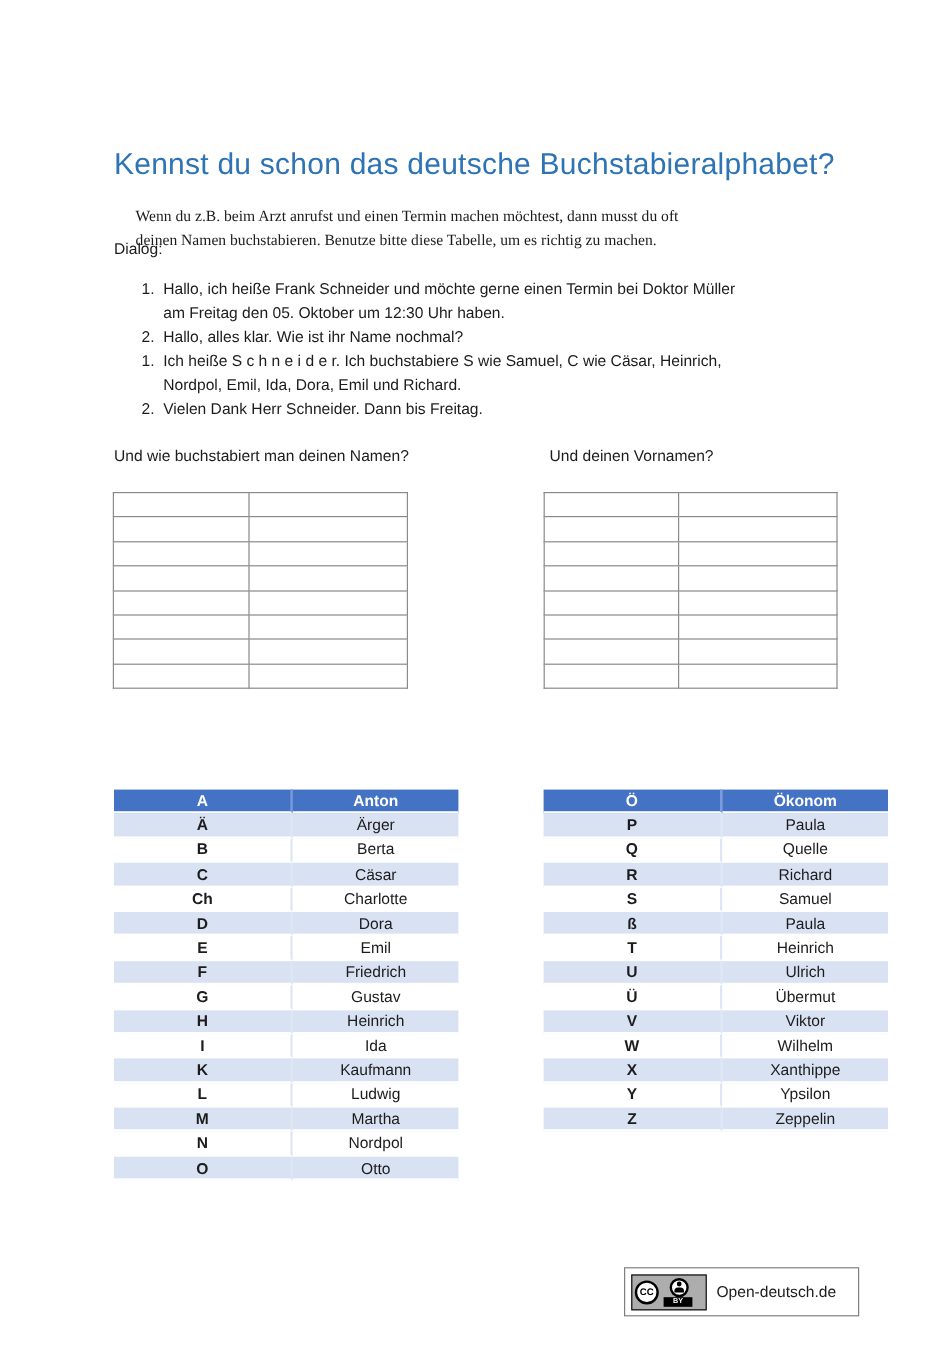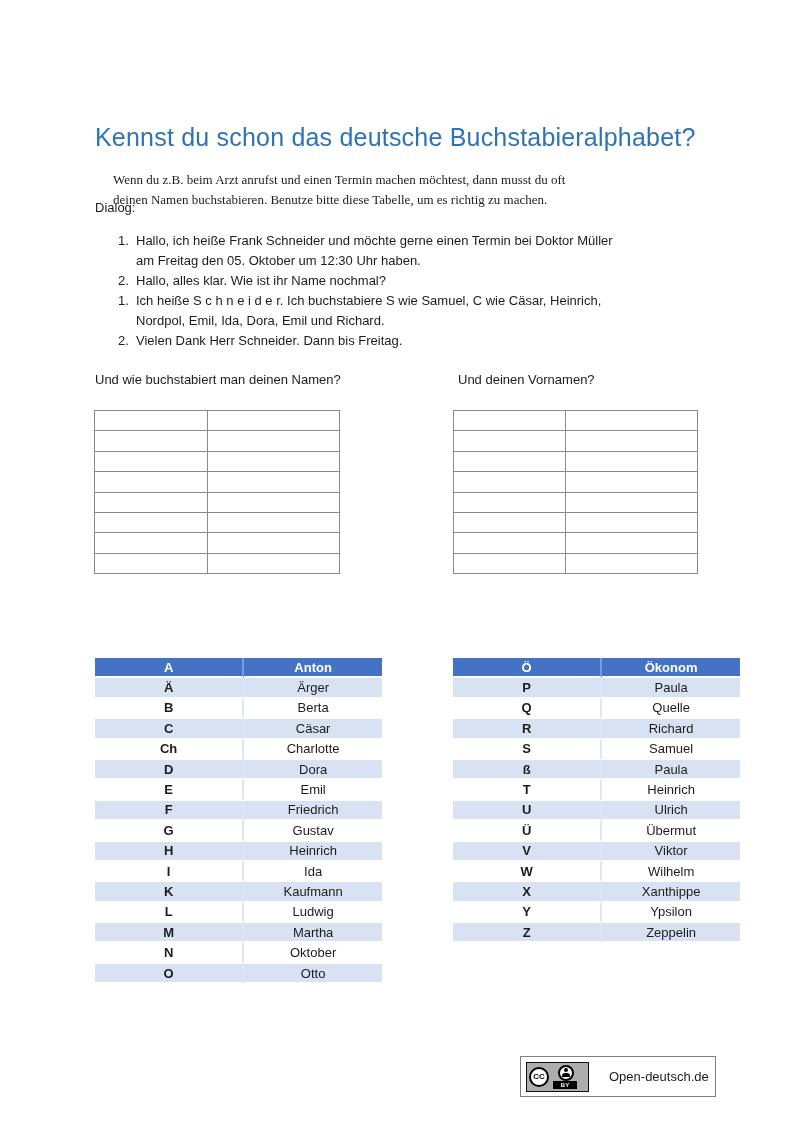--- a/index.html
+++ b/index.html
@@ -42,21 +42,21 @@
   }
   .alpha th:first-child { border-right:2px solid #7b9cd9; }
   .alpha td { height:18.4px; padding:0; border-bottom:2px solid #ffffff; vertical-align:middle; }
   .alpha td:first-child { border-right:2px solid #dde6f4; font-weight:bold; }
   .alpha tbody tr:nth-child(odd) td { background:#D9E2F3; }
   .alpha tbody tr:nth-child(even) td { background:#ffffff; }
 
   .license-box {
     position:absolute; left:520px; top:1056px; width:196px; height:41px;
     border:1px solid #7f7f7f; box-sizing:border-box;
-    display:flex; align-items:center; padding:0 5px; gap:20px;
+    display:flex; align-items:center; padding:0 5px; gap:8px;
   }
   .cc-badge { position:relative; flex:none; width:63px; height:30px; background:#adadad; border:1px solid #101010; box-sizing:border-box; }
   .cc-circle {
     position:absolute; left:2px; top:4px; width:16px; height:16px; border-radius:50%;
     background:#ffffff; border:2px solid #000000; display:flex; align-items:center; justify-content:center;
     font-size:8px; font-weight:bold; color:#000;
   }
   .by-circle { position:absolute; left:31px; top:2px; width:12px; height:12px; border-radius:50%; background:#ffffff; border:2px solid #000000; }
   .person-head { position:absolute; left:37px; top:5px; width:4px; height:4px; border-radius:50%; background:#000; }
   .person-body { position:absolute; left:35px; top:10px; width:8px; height:4px; border-radius:3px 3px 0 0; background:#000; }
@@ -243,21 +243,21 @@
         <tr>
           <td>L</td>
           <td>Ludwig</td>
         </tr>
         <tr>
           <td>M</td>
           <td>Martha</td>
         </tr>
         <tr>
           <td>N</td>
-          <td>Oktober</td>
+          <td>Nordpol</td>
         </tr>
         <tr>
           <td>O</td>
           <td>Otto</td>
         </tr>
       </tbody>
   </table>
 
   <table class="alpha a-right">
     <colgroup>

